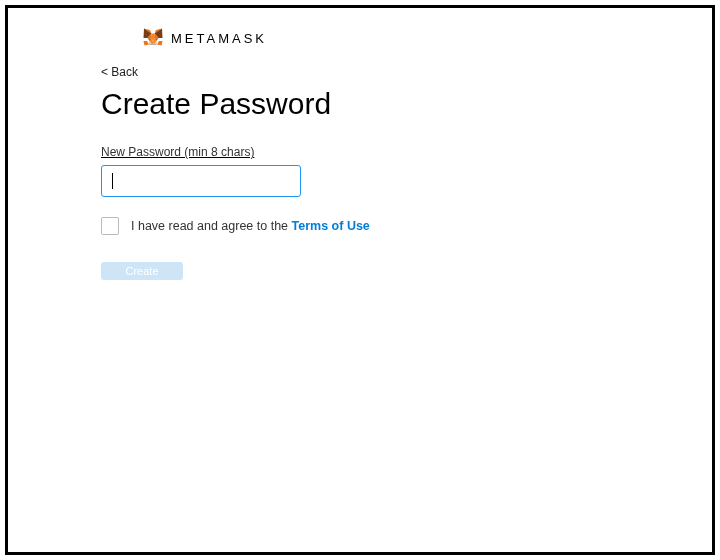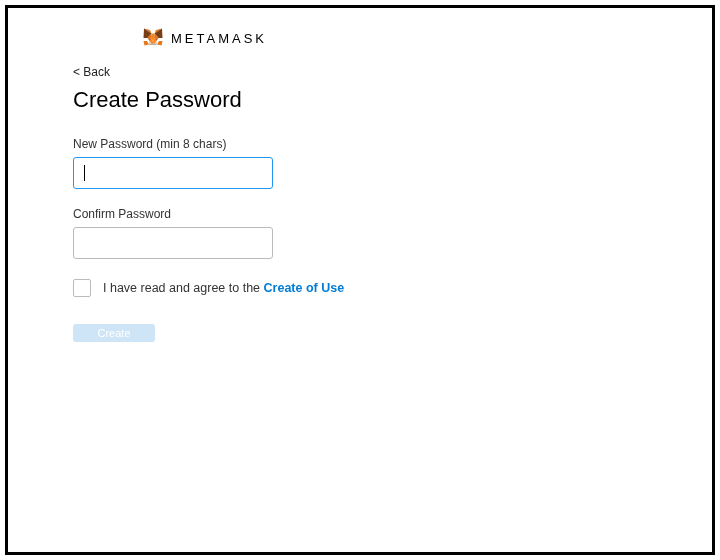--- a/index.html
+++ b/index.html
@@ -26,32 +26,32 @@
       margin-bottom: 16px;
     }
     .fox-icon svg { display: block; }
     .brand {
       font-size: 13px;
       letter-spacing: 3px;
       font-weight: 400;
       color: #000;
     }
     .content {
-      padding-left: 65px;
+      padding-left: 93px;
       max-width: 500px;
     }
     .back-link {
       font-size: 12px;
       color: #222;
       cursor: pointer;
       display: inline-block;
       margin-bottom: 8px;
     }
     .page-title {
-      font-size: 22px;
+      font-size: 30px;
       font-weight: 400;
       color: #000;
       margin-bottom: 24px;
     }
     .field-label {
       font-size: 12px;
       color: #333;
       margin-bottom: 6px;
       display: block;
     }
@@ -67,21 +67,21 @@
     .cursor-bar {
       display: inline-block;
       width: 1px;
       height: 16px;
       background: #000;
       vertical-align: middle;
       margin-left: 2px;
       position: relative;
       top: 0;
     }
-    .field-group { margin-bottom: 18px; }
+    .field-group { margin-bottom: 18px; text-decoration: underline; }
     .checkbox-row {
       display: flex;
       align-items: center;
       gap: 12px;
       margin-top: 20px;
       margin-bottom: 26px;
     }
     .checkbox-box {
       width: 18px;
       height: 18px;
@@ -151,27 +151,23 @@
     <a class="back-link">&lt; Back</a>
     <h1 class="page-title">Create Password</h1>
 
     <div class="field-group">
       <label class="field-label">New Password (min 8 chars)</label>
       <div class="input-with-cursor">
         <span class="cursor-bar"></span>
       </div>
     </div>
 
-    <div class="field-group">
-      <label class="field-label">Confirm Password</label>
-      <input type="password" class="text-input" value="" style="">
-    </div>
 
     <div class="checkbox-row">
       <div class="checkbox-box"></div>
       <span class="agree-text">
-        <span>I have read and agree to the </span><a class="tou-link">Create of Use</a>
+        <span>I have read and agree to the </span><a class="tou-link">Terms of Use</a>
       </span>
     </div>
 
     <button class="create-btn">Create</button>
   </div>
 </div>
 
 </body></html>

